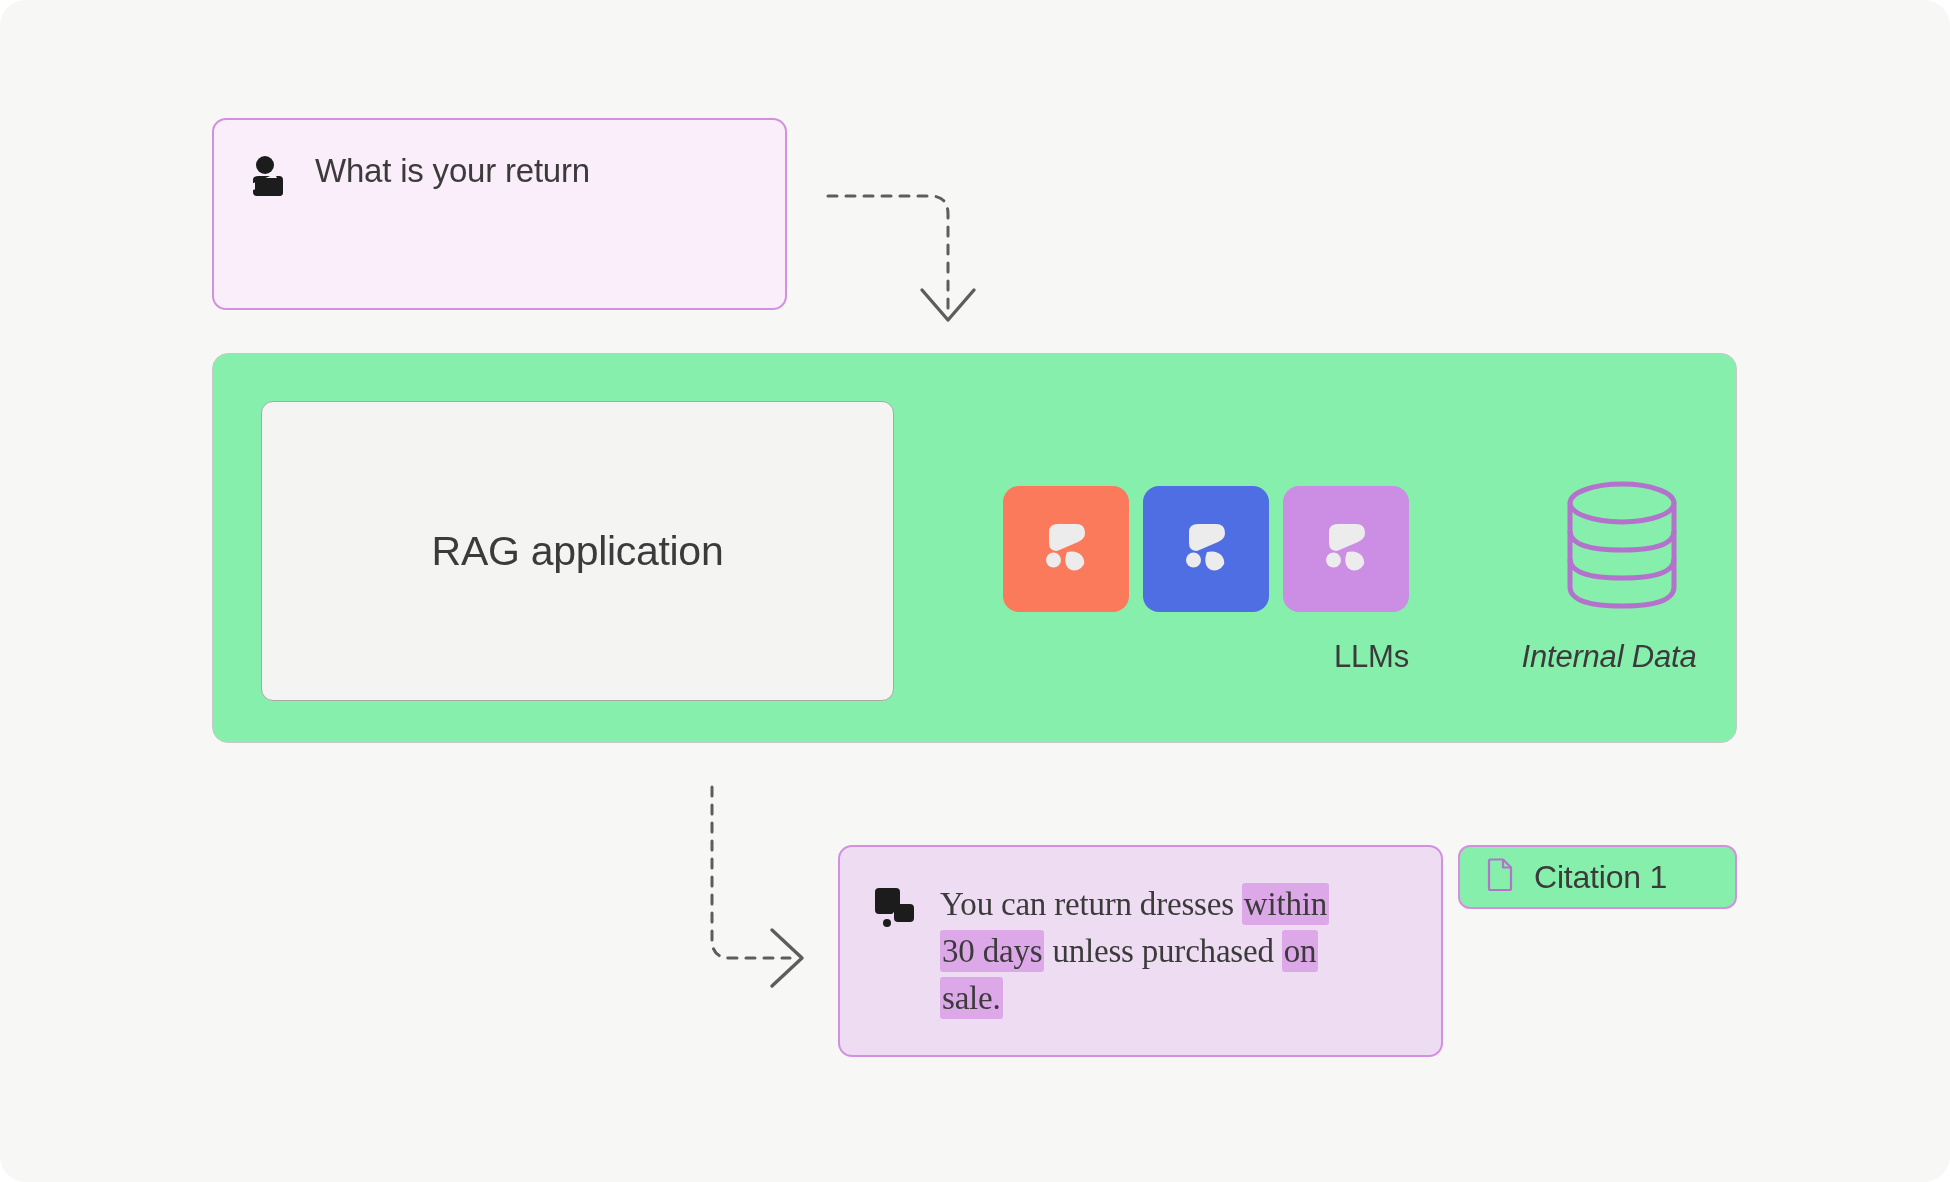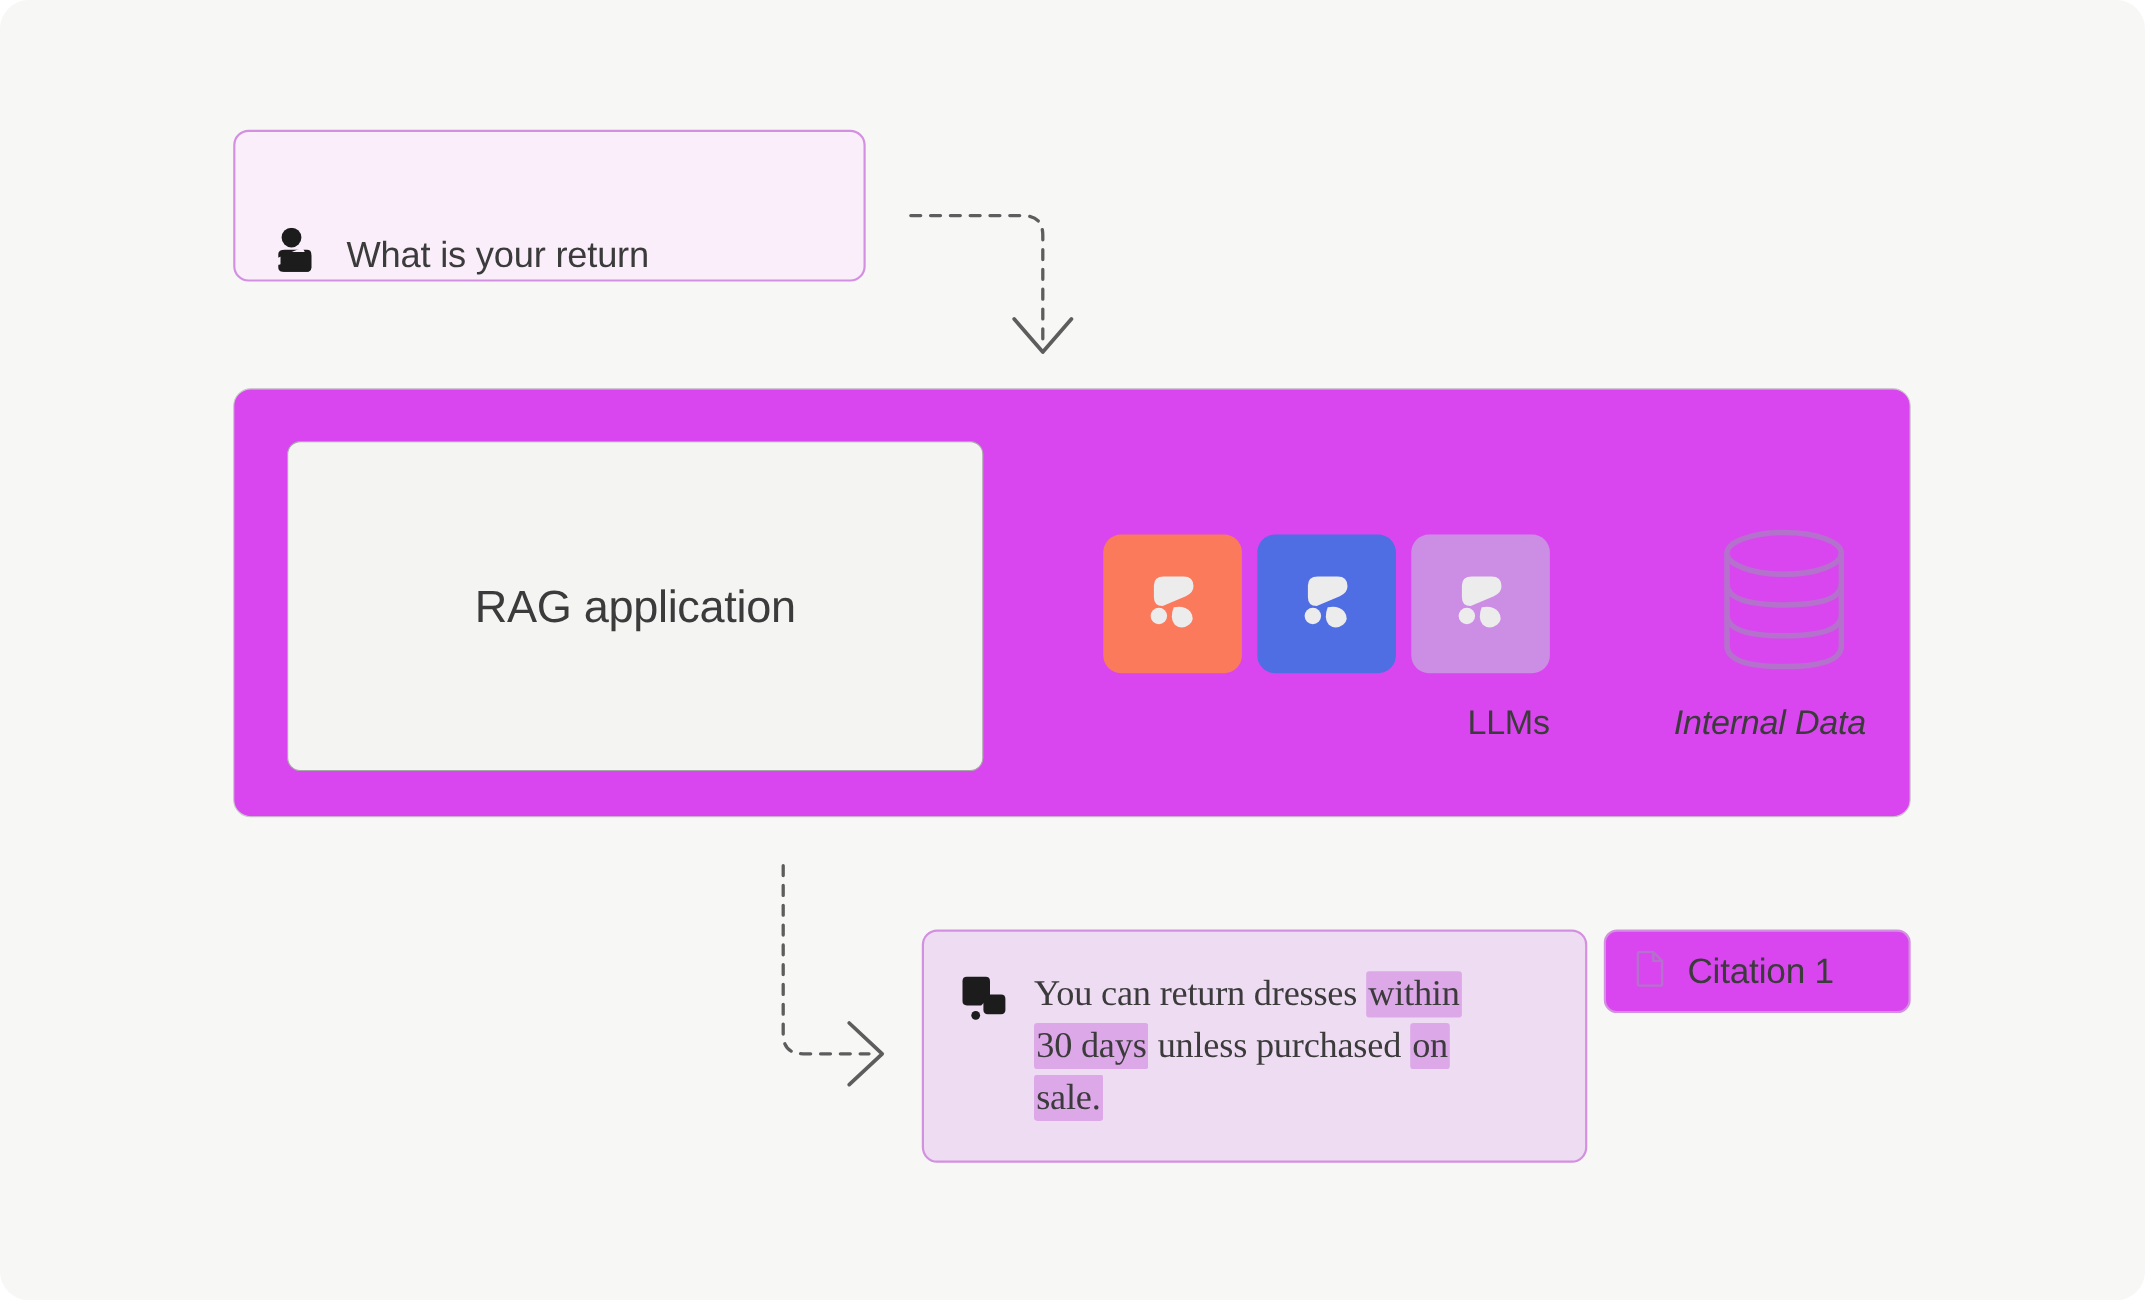--- a/index.html
+++ b/index.html
@@ -28,46 +28,46 @@
     height: 1182px;
     pointer-events: none;
   }
 
   
   #question-bubble {
     position: absolute;
     left: 212px;
     top: 118px;
     width: 575px;
-    height: 138px;
+    height: 192px;
     background: #f9eefa;
     border: 2px solid #d490e0;
     border-radius: 14px;
     display: flex;
-    align-items: flex-end;
+    align-items: flex-start;
     padding: 30px 30px 0 35px;
     gap: 28px;
   }
   #question-bubble .q-text {
     font-size: 33px;
     line-height: 1.29;
     color: #3b3b3b;
     letter-spacing: -0.2px;
     max-width: 400px;
   }
   .person-icon { flex: 0 0 auto; margin-top: 6px; }
 
   
   #rag-panel {
     position: absolute;
     left: 212px;
     top: 353px;
     width: 1525px;
     height: 390px;
-    background: #d946ef;
+    background: #86efac;
     border: 1.5px solid #c8c8c8;
     border-radius: 16px;
     padding-left: 48px;
   }
 
   #rag-app-box {
     position: absolute;
     left: 48px;
     top: 47px;
     width: 633px;
@@ -155,22 +155,22 @@
   #citations {
     position: absolute;
     left: 1458px;
     top: 845px;
     display: flex;
     flex-direction: column;
     gap: 18px;
   }
   .citation-pill {
     width: 279px;
-    height: 76px;
-    background: #d946ef;
+    height: 64px;
+    background: #86efac;
     border: 2px solid #d490e0;
     border-radius: 12px;
     display: flex;
     align-items: center;
     gap: 20px;
     padding: 0 26px;
   }
   .citation-pill .c-text {
     font-size: 32px;
     color: #3b3b3b;

